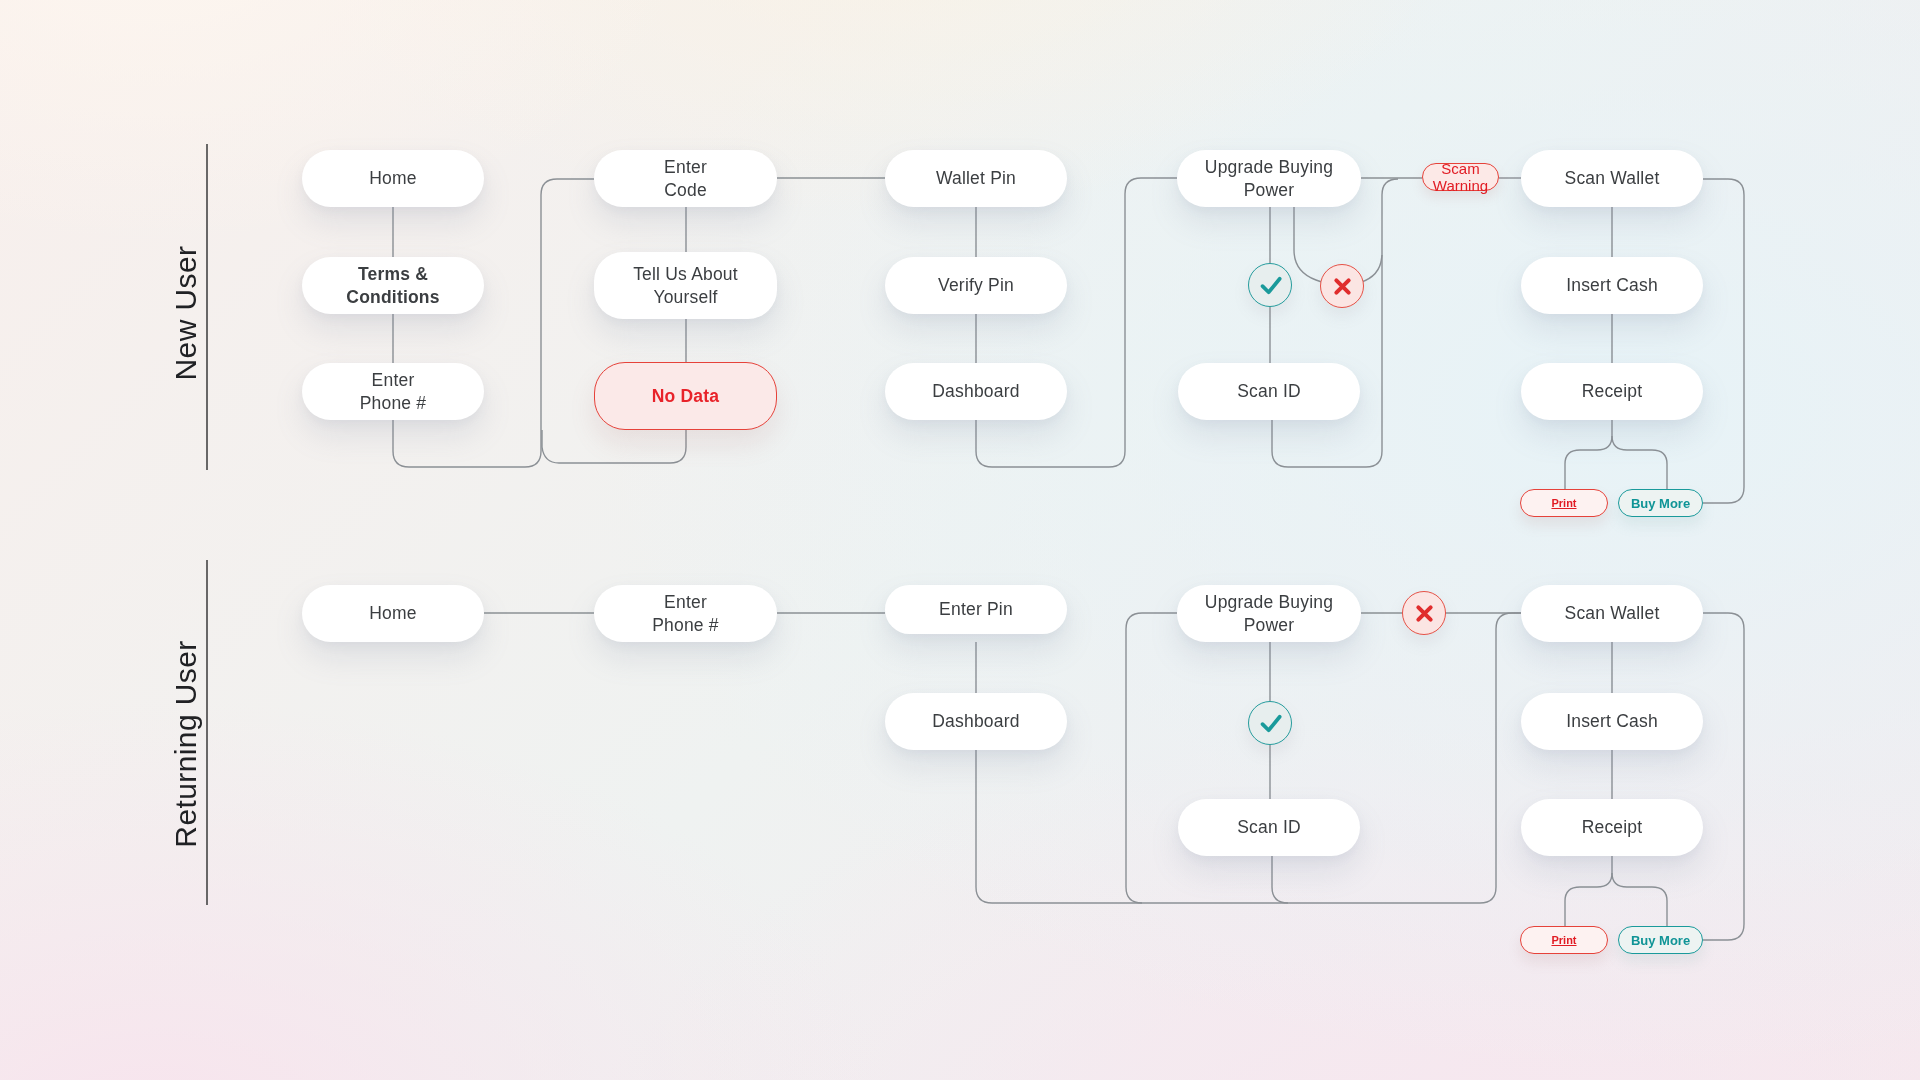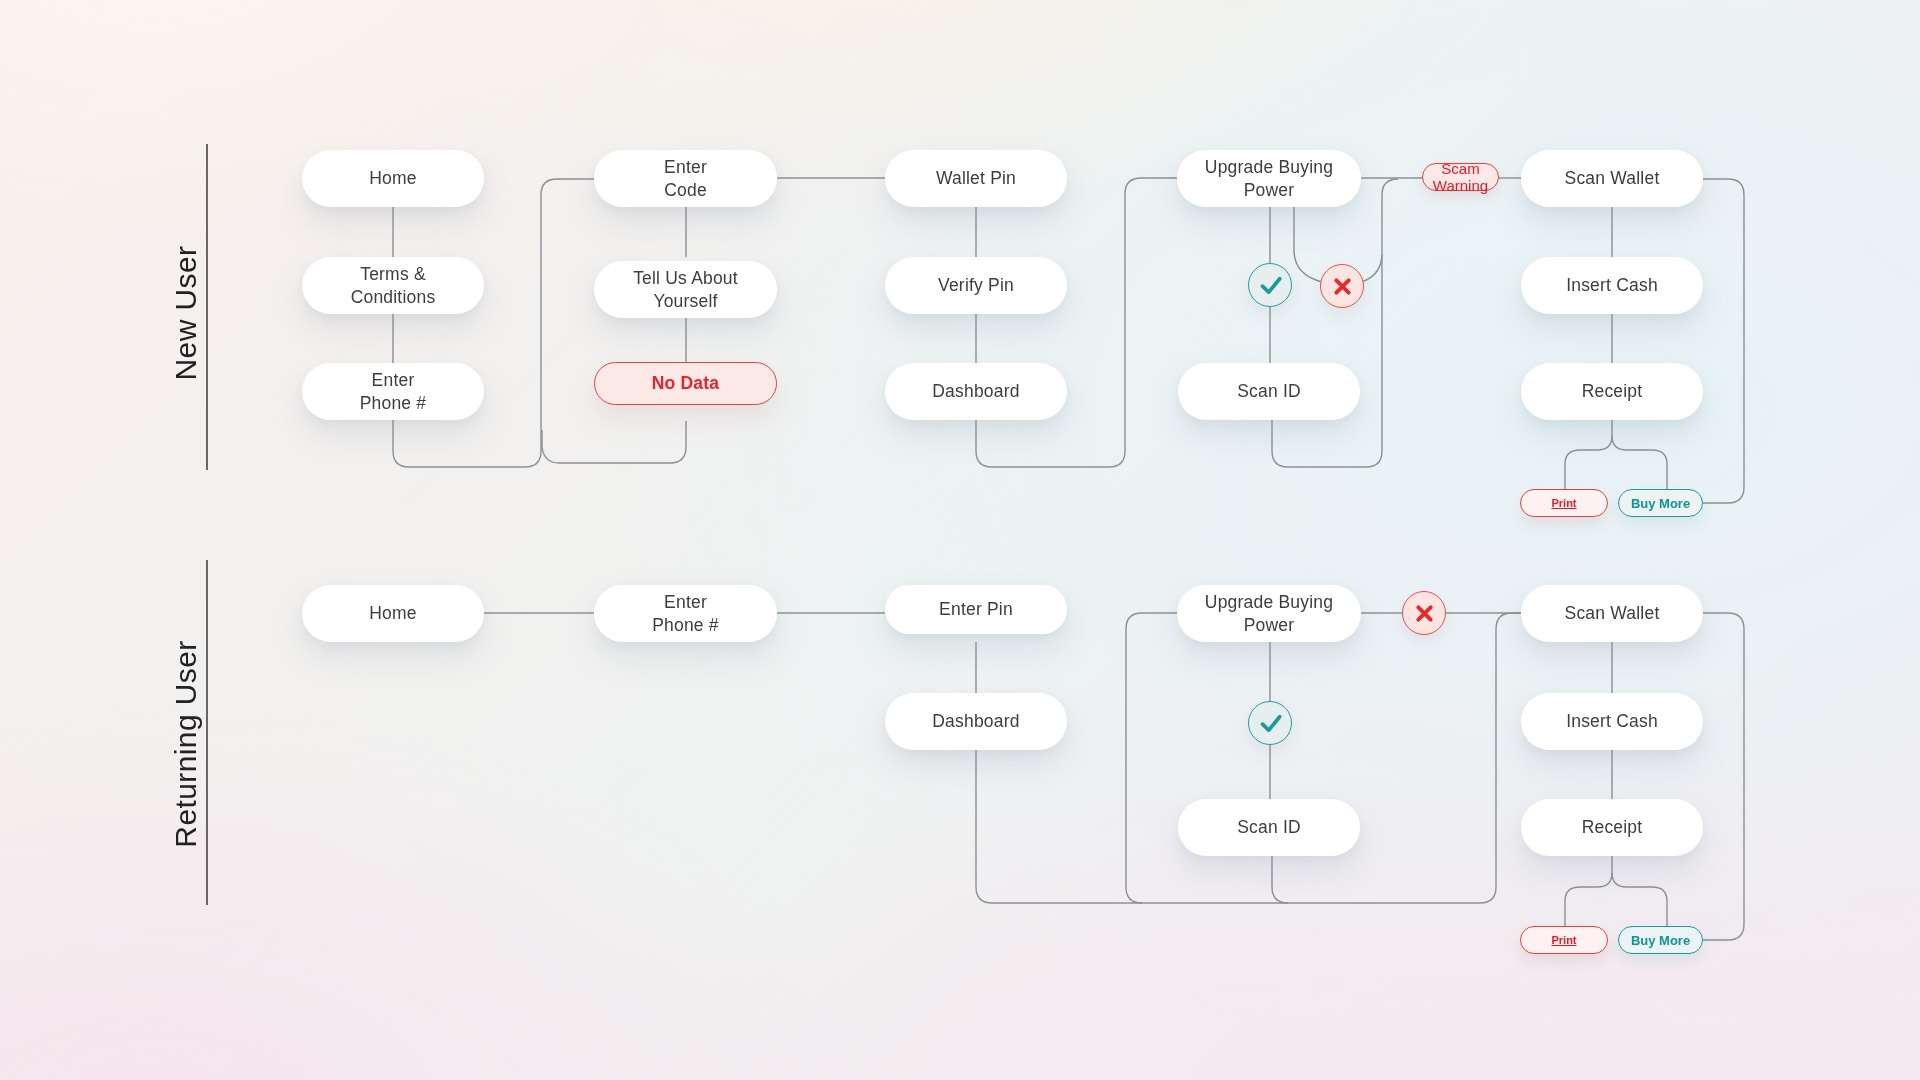--- a/index.html
+++ b/index.html
@@ -83,39 +83,39 @@
     </svg>
 <div class="section-label" style="left: 186px; top: 313px;">New User</div>
     <div class="node box" style="left: 302px; top: 150px; width: 182px; height: 57px;">Home</div>
     <div class="node box" style="left: 594px; top: 150px; width: 183px; height: 57px;">Enter
 Code</div>
     <div class="node box" style="left: 885px; top: 150px; width: 182px; height: 57px;">Wallet Pin</div>
     <div class="node box" style="left: 1177px; top: 150px; width: 184px; height: 57px;">Upgrade Buying
 Power</div>
     <div class="node badge" style="left: 1422px; top: 163px; width: 77px; height: 28px;">Scam Warning</div>
     <div class="node box" style="left: 1521px; top: 150px; width: 182px; height: 57px;">Scan Wallet</div>
-    <div class="node box" style="left: 302px; top: 257px; width: 182px; height: 57px;">Terms &amp;
+    <div class="node box" style="left: 302px; top: 257px; width: 182px; height: 57px; font-weight: bold;">Terms &amp;
 Conditions</div>
-    <div class="node box" style="left: 594px; top: 261px; width: 183px; height: 57px;">Tell Us About
+    <div class="node box" style="left: 594px; top: 252px; width: 183px; height: 67px;">Tell Us About
 Yourself</div>
     <div class="node box" style="left: 885px; top: 257px; width: 182px; height: 57px;">Verify Pin</div>
     <div class="circle check" style="left: 1248px; top: 263px; width: 44px; height: 44px;">
       <svg viewBox="-11 -11 22 22" width="27" height="27">
         <path d="M-6.5 0.5 L-1.5 5.5 L7.5 -5.5" stroke="#1a9a9b" stroke-width="3" fill="none" stroke-linecap="round" stroke-linejoin="round"></path>
       </svg>
     </div>
     <div class="circle cross" style="left: 1320px; top: 264px; width: 44px; height: 44px;">
       <svg viewBox="-11 -11 22 22" width="27" height="27">
         <path d="M-5 -5 L5 5 M5 -5 L-5 5" stroke="#e02d2d" stroke-width="3.3" fill="none" stroke-linecap="round" stroke-linejoin="round"></path>
       </svg>
     </div>
     <div class="node box" style="left: 1521px; top: 257px; width: 182px; height: 57px;">Insert Cash</div>
     <div class="node box" style="left: 302px; top: 363px; width: 182px; height: 57px;">Enter
 Phone #</div>
-    <div class="node alert" style="left: 594px; top: 362px; width: 183px; height: 43px;">No Data</div>
+    <div class="node alert" style="left: 594px; top: 362px; width: 183px; height: 68px;">No Data</div>
     <div class="node box" style="left: 885px; top: 363px; width: 182px; height: 57px;">Dashboard</div>
     <div class="node box" style="left: 1178px; top: 363px; width: 182px; height: 57px;">Scan ID</div>
     <div class="node box" style="left: 1521px; top: 363px; width: 182px; height: 57px;">Receipt</div>
     <div class="node pill-red" style="left: 1520px; top: 489px; width: 88px; height: 28px;">Print</div>
     <div class="node pill-teal" style="left: 1618px; top: 489px; width: 85px; height: 28px;">Buy More</div>
     <div class="section-label" style="left: 186px; top: 744px;">Returning User</div>
     <div class="node box" style="left: 302px; top: 585px; width: 182px; height: 57px;">Home</div>
     <div class="node box" style="left: 594px; top: 585px; width: 183px; height: 57px;">Enter
 Phone #</div>
     <div class="node box" style="left: 885px; top: 585px; width: 182px; height: 49px;">Enter Pin</div>

